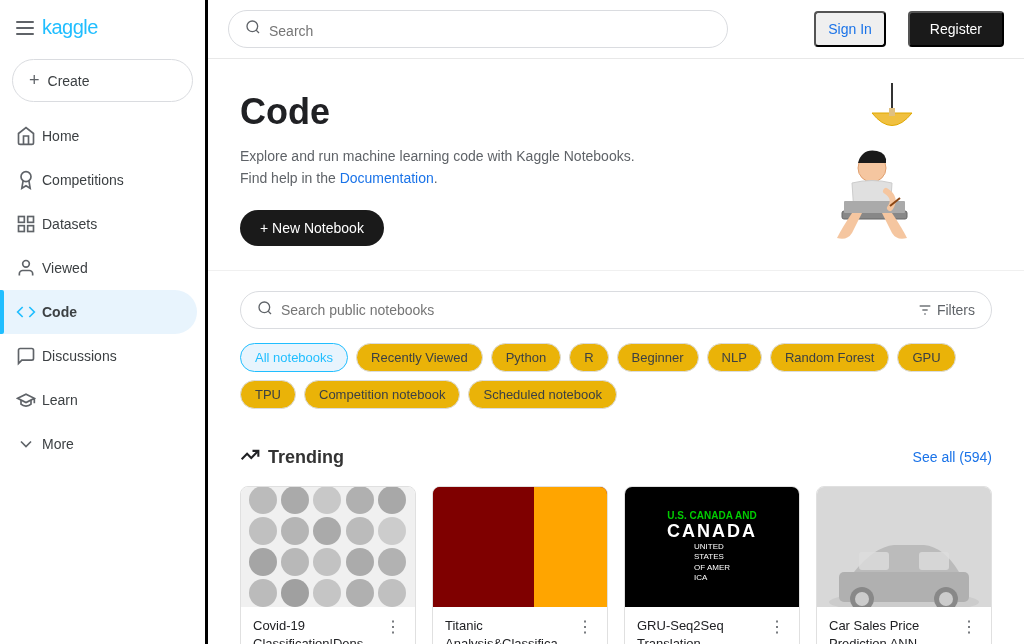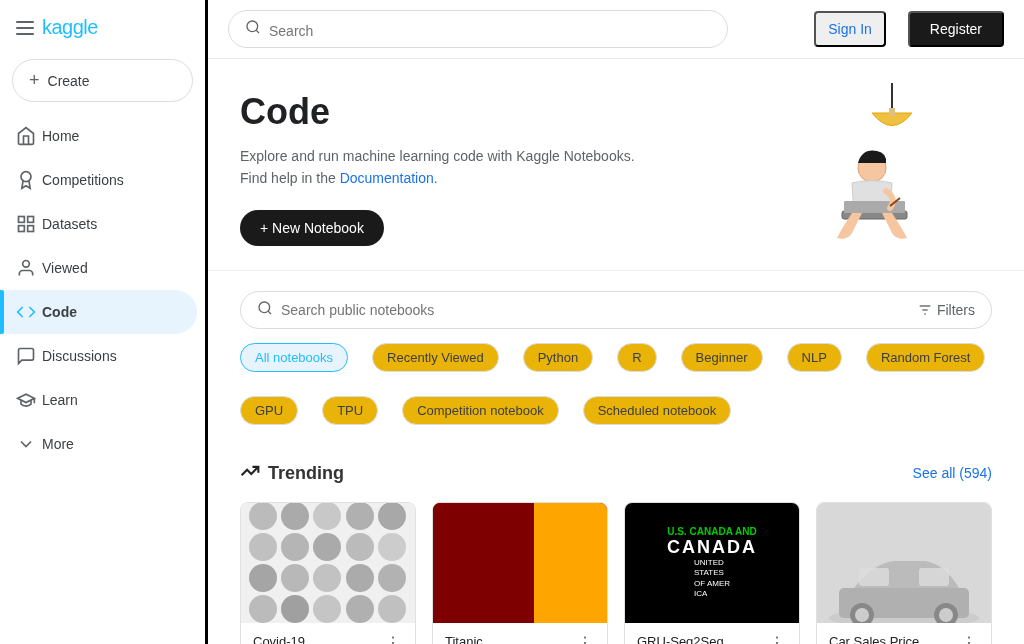--- a/index.html
+++ b/index.html
@@ -139,21 +139,21 @@
       padding: 8px 16px; gap: 8px;
       margin-bottom: 14px;
     }
     .search-notebooks input {
       border: none; outline: none; font-size: 14px; color: #3c4043; flex: 1; background: transparent;
     }
     .filters-btn {
       display: flex; align-items: center; gap: 4px;
       font-size: 14px; color: #5f6368; cursor: pointer; margin-left: auto;
     }
-    .filter-chips { display: flex; flex-wrap: wrap; gap: 24px; }
+    .filter-chips { display: flex; flex-wrap: wrap; gap: 8px; }
     .chip {
       padding: 6px 14px; border: 1px solid #dadce0; border-radius: 16px;
       font-size: 13px; color: #3c4043; cursor: pointer; background: #eab308;
       white-space: nowrap;
     }
     .chip.active { background: #e8f4fd; border-color: #20beff; color: #20beff; }
 
     
     .trending-section { padding: 16px 32px; }
     .section-header {

